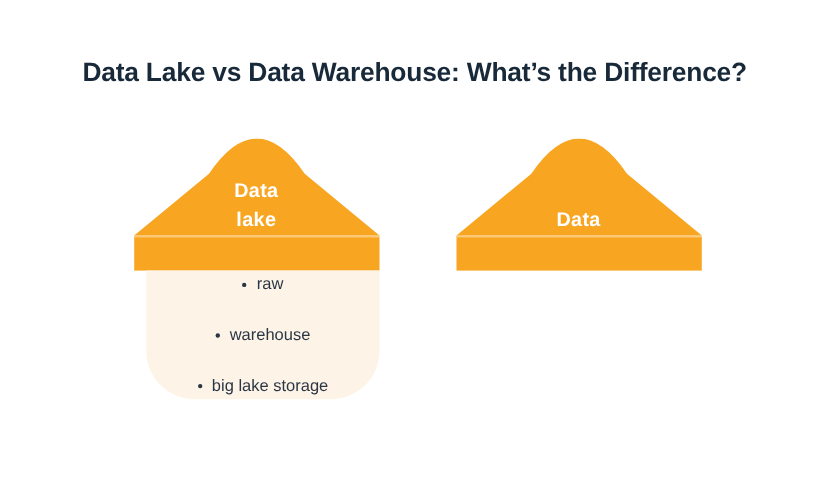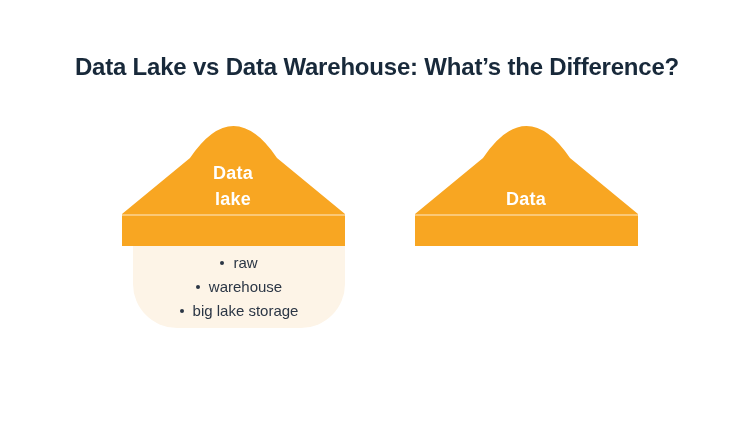--- a/index.html
+++ b/index.html
@@ -50,28 +50,28 @@
     font-size: 18px;
     line-height: 26px;
     letter-spacing: 0.3px;
   }
   .strip {
     height: 32px;
     background: var(--orange, #f8a622);
     box-shadow: inset 0 2px 0 rgba(255, 255, 255, 0.38);
   }
   .card-body {
-    height: 82px;
+    height: 117px;
     background: var(--cream, #fdf4e7);
     border-radius: 0 0 44px 44px;
     display: flex;
     flex-direction: column;
     align-items: center;
     justify-content: center;
-    gap: 8px;
+    gap: 30px;
     margin-left: 11px;
   }
   .bullet {
     display: flex;
     align-items: center;
     gap: 9px;
     color: var(--text, #2b3645);
     font-size: 15px;
     line-height: 16px;
   }

